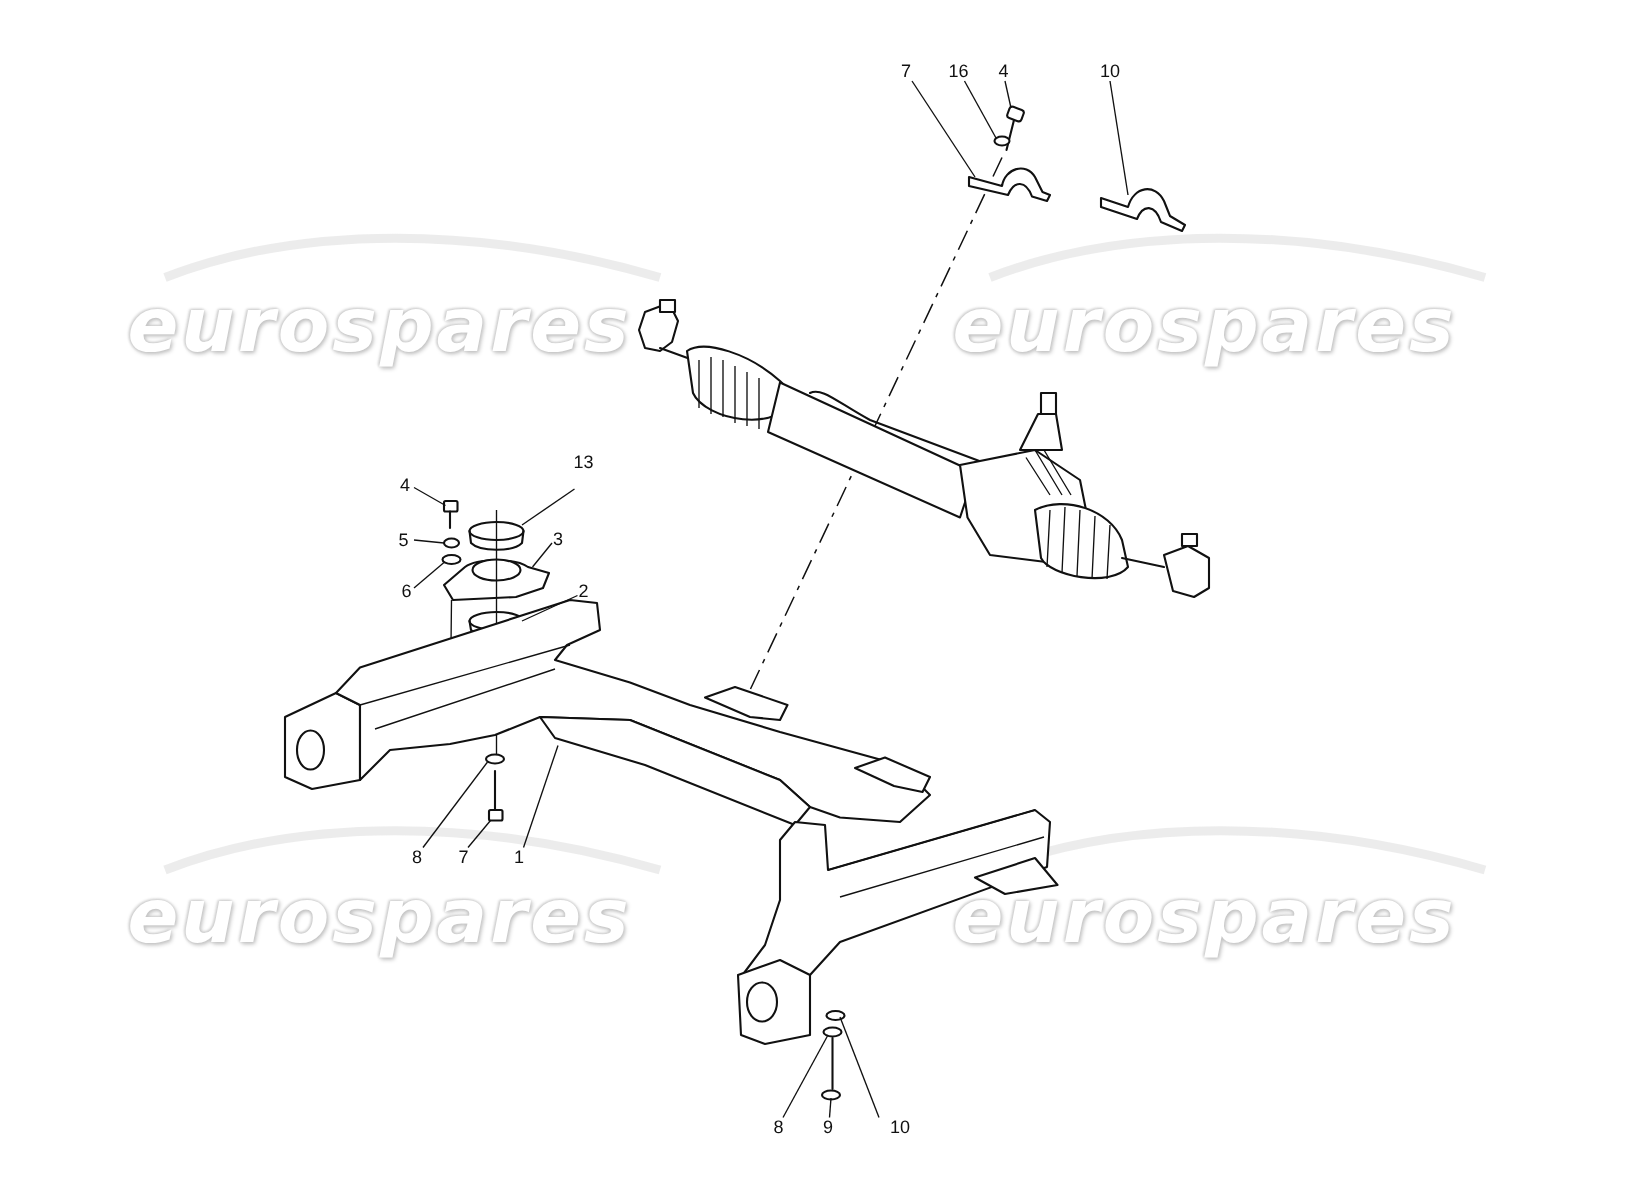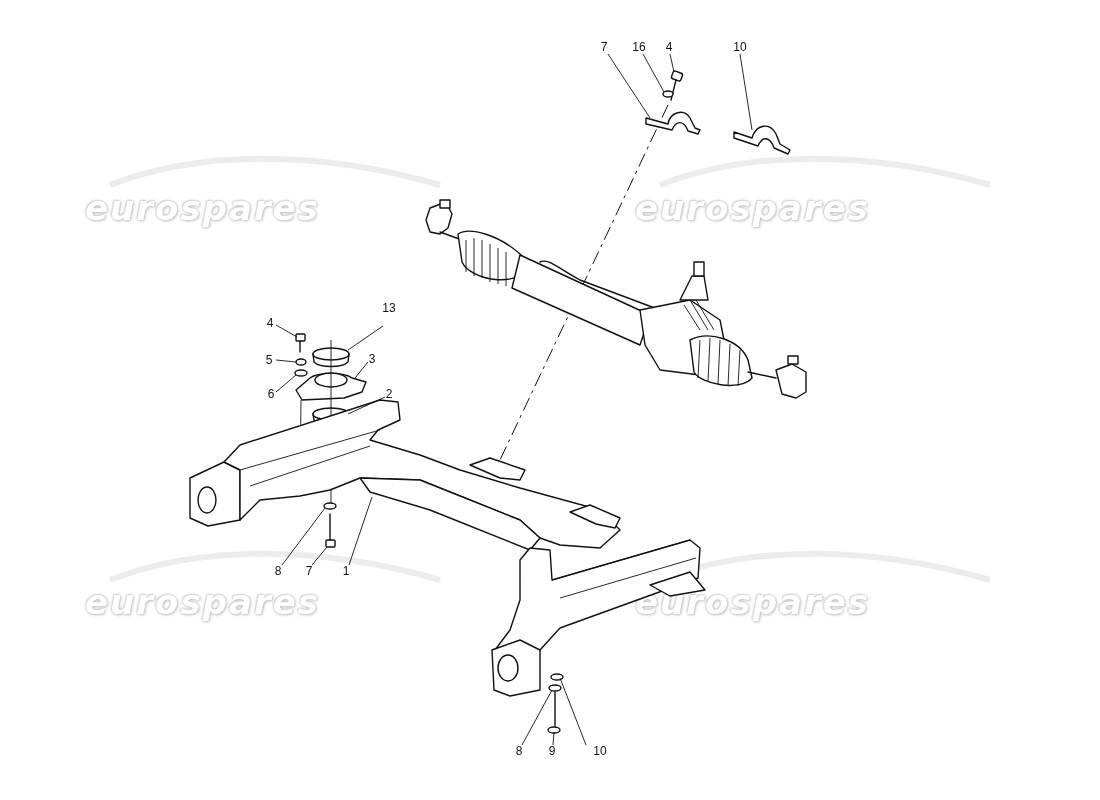--- a/index.html
+++ b/index.html
@@ -1,18 +1,18 @@
 <!DOCTYPE html>
 <html><head>
 <meta charset="utf-8">
 <style>
   html, body { margin: 0; padding: 0; background: #ffffff; }
   body { width: 1100px; height: 800px; position: relative; overflow: hidden; font-family: "Liberation Sans", sans-serif; }
   .canvas { position: absolute; left: 0; top: 0; width: 1100px; height: 800px; }
-  .wm { position: absolute; font-family: "DejaVu Sans", sans-serif; font-style: italic; font-weight: bold; font-size: 34px; letter-spacing: 2px; color: #ffffff; text-shadow: 0 0 2px #c9c9c9, 1px 1px 3px #bdbdbd, -1px -1px 2px #d6d6d6; }
+  .wm { position: absolute; font-family: "DejaVu Sans", sans-serif; font-style: italic; font-weight: bold; font-size: 50px; letter-spacing: 2px; color: #ffffff; text-shadow: 0 0 2px #c9c9c9, 1px 1px 3px #bdbdbd, -1px -1px 2px #d6d6d6; }
   .label { position: absolute; font-size: 12px; color: #111; line-height: 12px; transform: translate(-50%, -50%); }
   svg .ln { stroke: #111; stroke-width: 1.4; fill: none; stroke-linejoin: round; stroke-linecap: round; }
   svg .fl { stroke: #111; stroke-width: 1.4; fill: #ffffff; stroke-linejoin: round; }
   svg .thin { stroke: #111; stroke-width: 0.9; fill: none; }
   svg .leader { stroke: #111; stroke-width: 0.9; fill: none; }
   svg .dash { stroke: #111; stroke-width: 1; fill: none; stroke-dasharray: 14 5 3 5; }
 </style>
 </head>
 <body>
 

